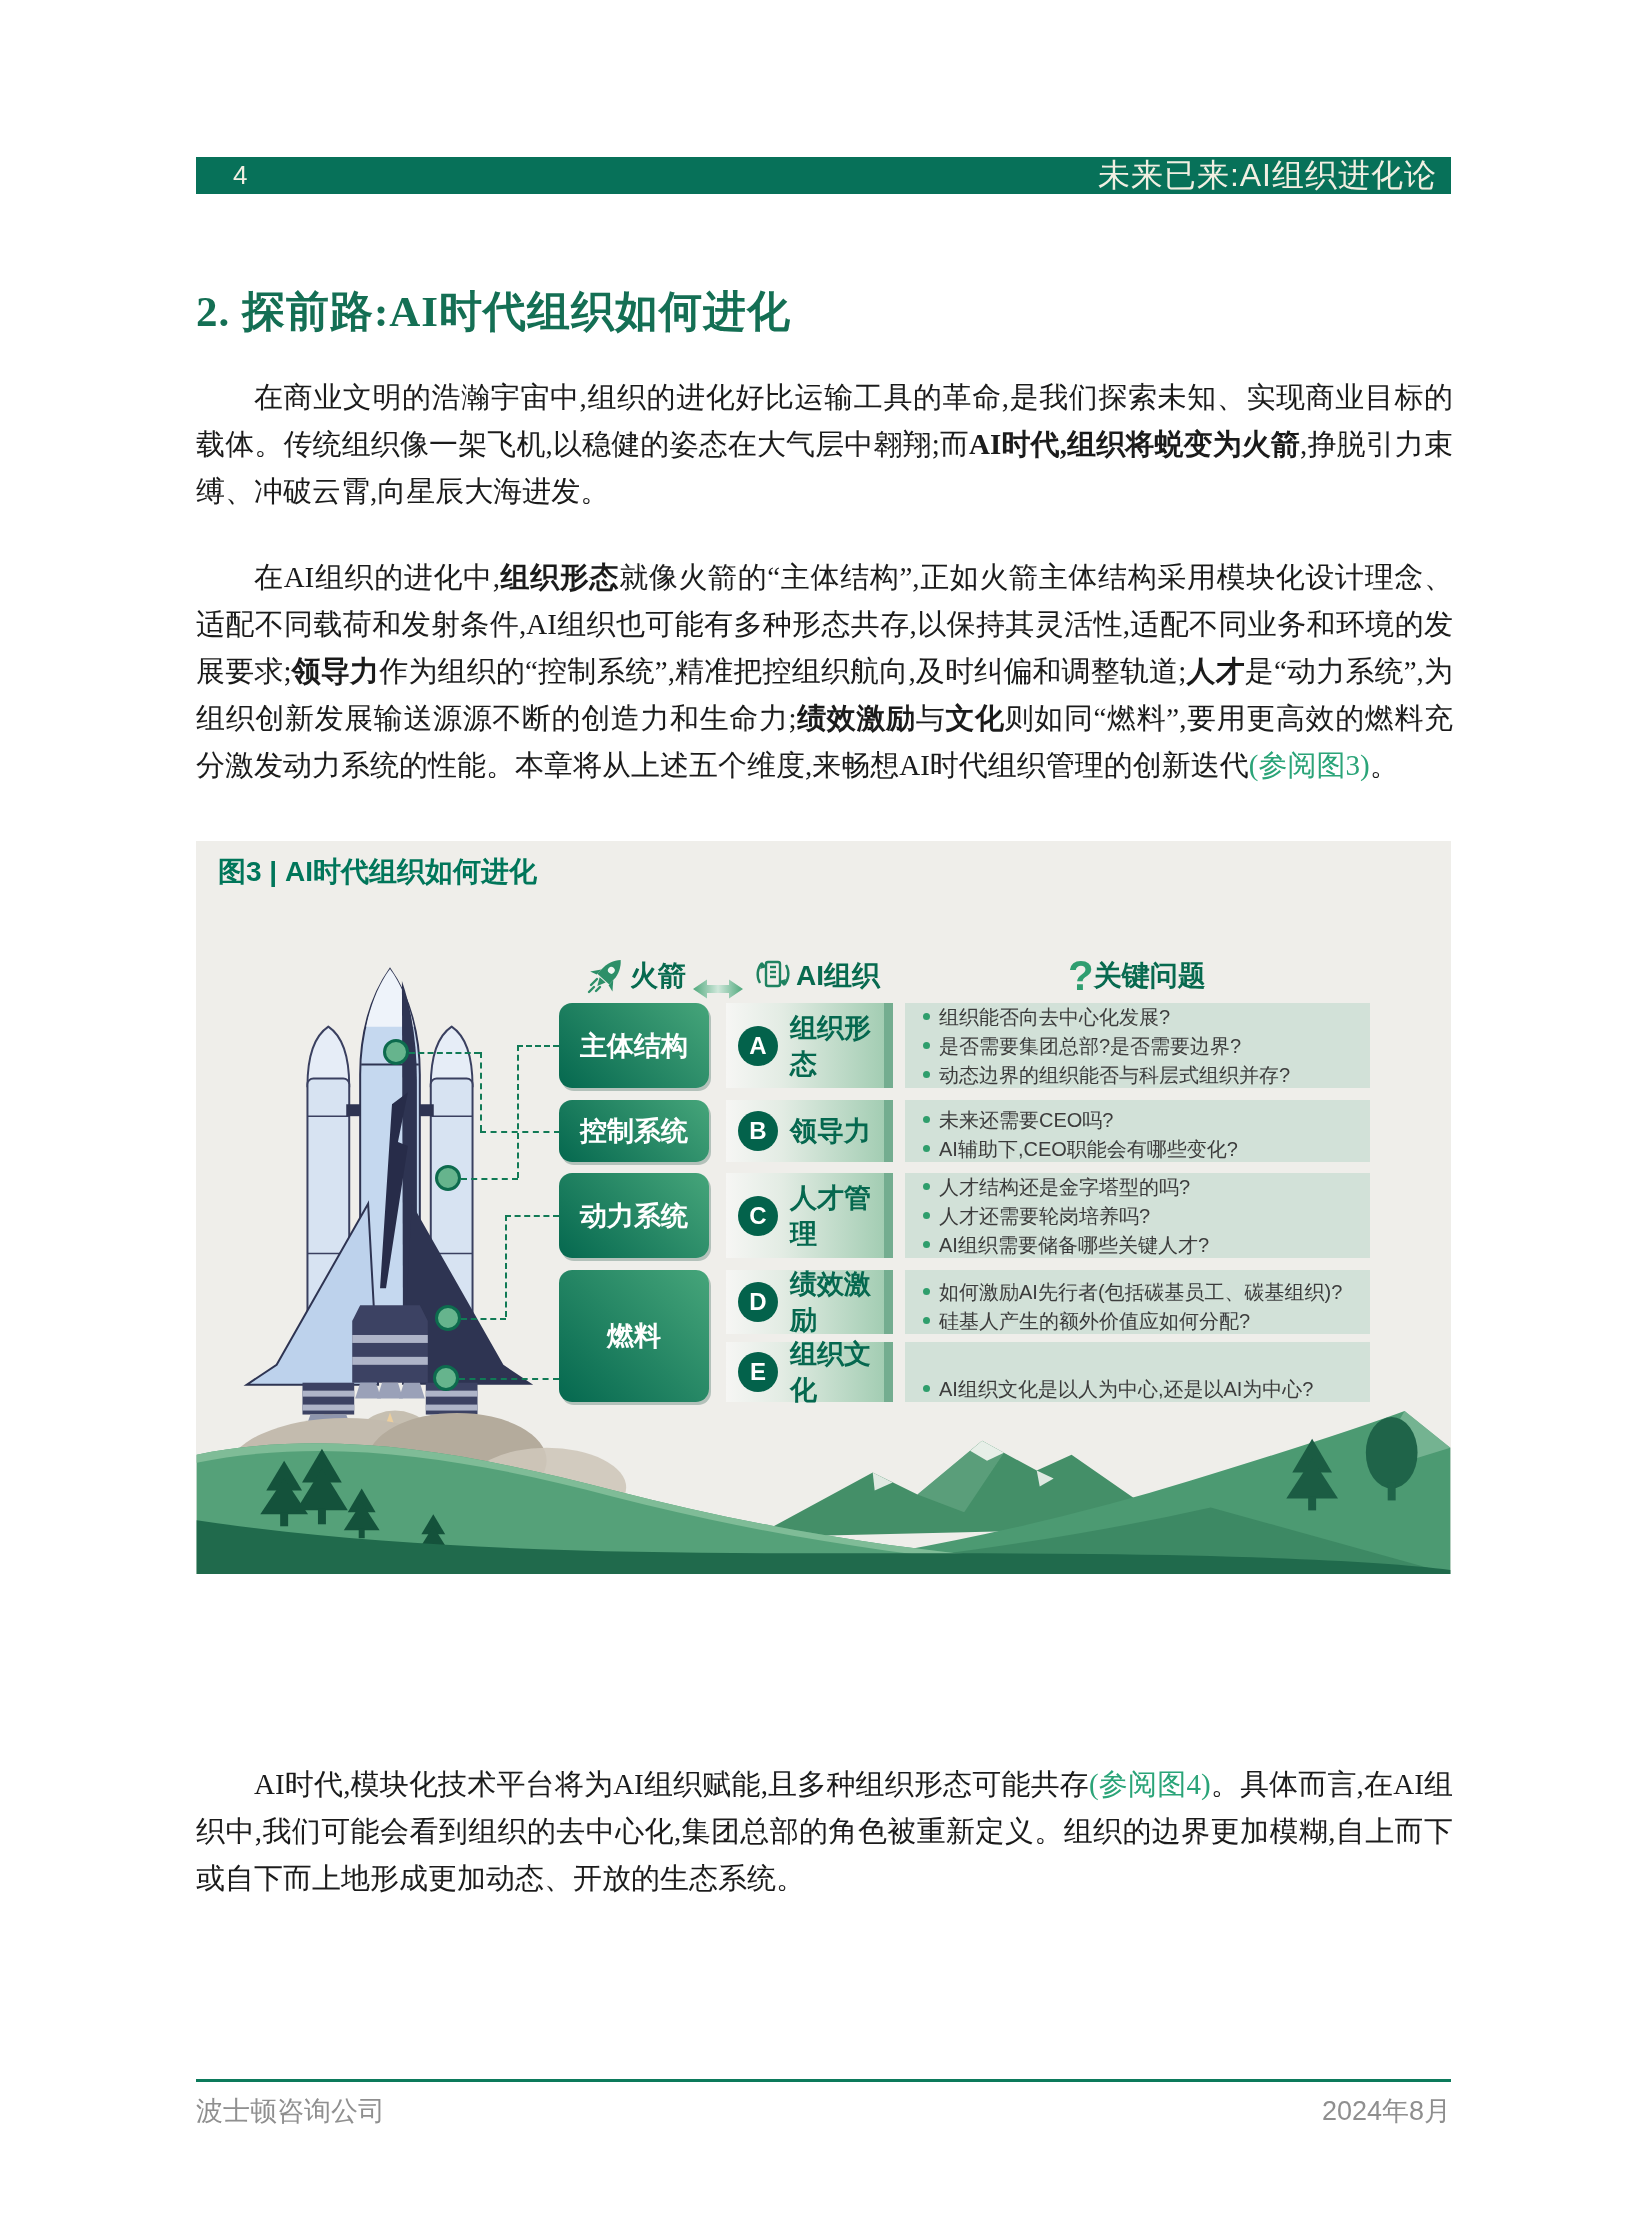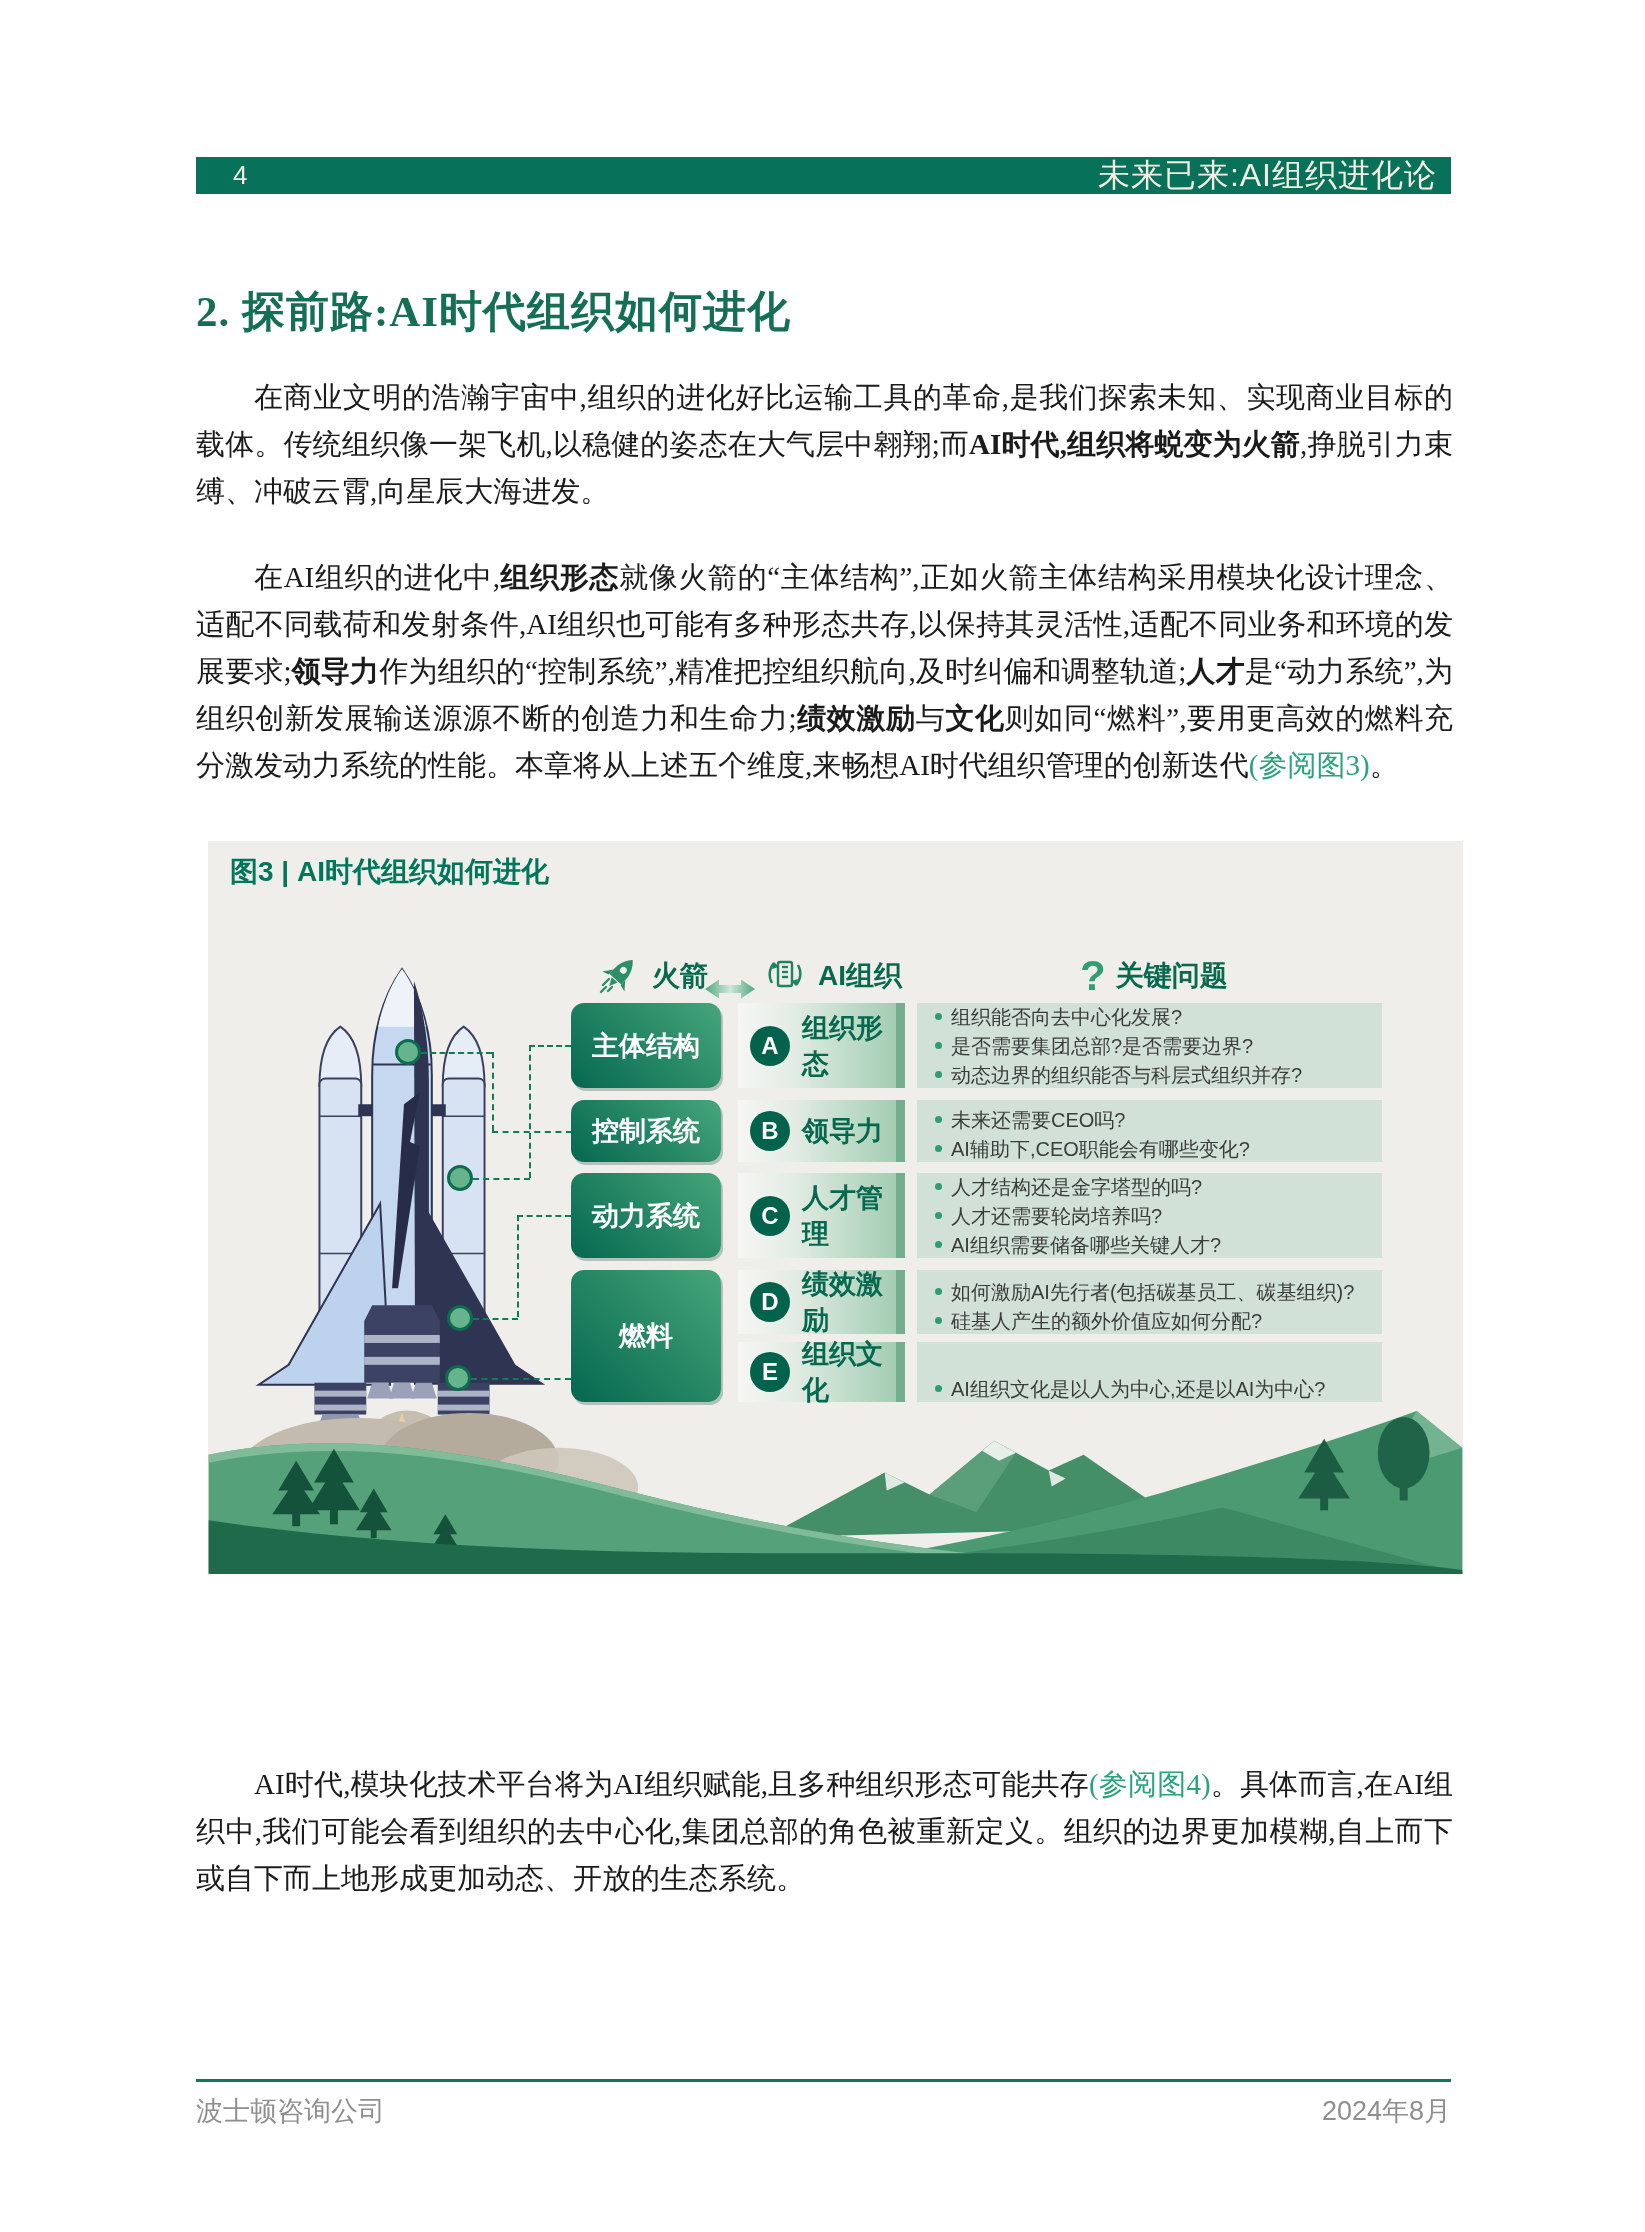--- a/index.html
+++ b/index.html
@@ -20,24 +20,24 @@
       font-weight:bold;font-size:35px;color:#146F54;letter-spacing:1px;}
   .bodyblock{position:absolute;left:196px;width:1257px;font-family:"Liberation Serif",serif;
       font-size:29px;line-height:47px;color:#1b1b1b;text-align:justify;}
   .bodyblock p{margin:0;text-indent:2em;}
   .bodyblock p + p{margin-top:39px;}
   .b{font-weight:bold;}
   .green{color:#2AA478;}
 
   
   .figure{position:absolute;left:196px;top:841px;width:1255px;height:733px;
-          background:#EFEEEA;overflow:hidden;margin-left:12px;}
+          background:#EFEEEA;overflow:hidden;}
   .fig-title{position:absolute;left:22px;top:12px;font-size:28px;font-weight:bold;color:#00765A;z-index:6;}
 
-  .legend-group{position:absolute;top:111px;height:48px;display:flex;align-items:center;gap:10px;z-index:6;}
+  .legend-group{position:absolute;top:111px;height:48px;display:flex;align-items:center;z-index:6;}
   .legend-label{font-size:28px;font-weight:bold;color:#076A4F;}
   .qmark{font-size:42px;font-weight:bold;color:#2F9E70;line-height:44px;}
 
   .partbox{position:absolute;left:363px;width:150px;border-radius:13px;z-index:5;
            background:linear-gradient(45deg,#05684F 0%,#46A57A 100%);
            box-shadow:2px 3px 0 rgba(0,60,42,.25);
            display:flex;align-items:center;justify-content:center;
            color:#ffffff;font-size:27px;font-weight:bold;}
   .midcell{position:absolute;left:530px;width:167px;z-index:5;
            background:linear-gradient(90deg,#F6F6F4 0%,#E3ECE4 35%,#A3CDB3 100%);

